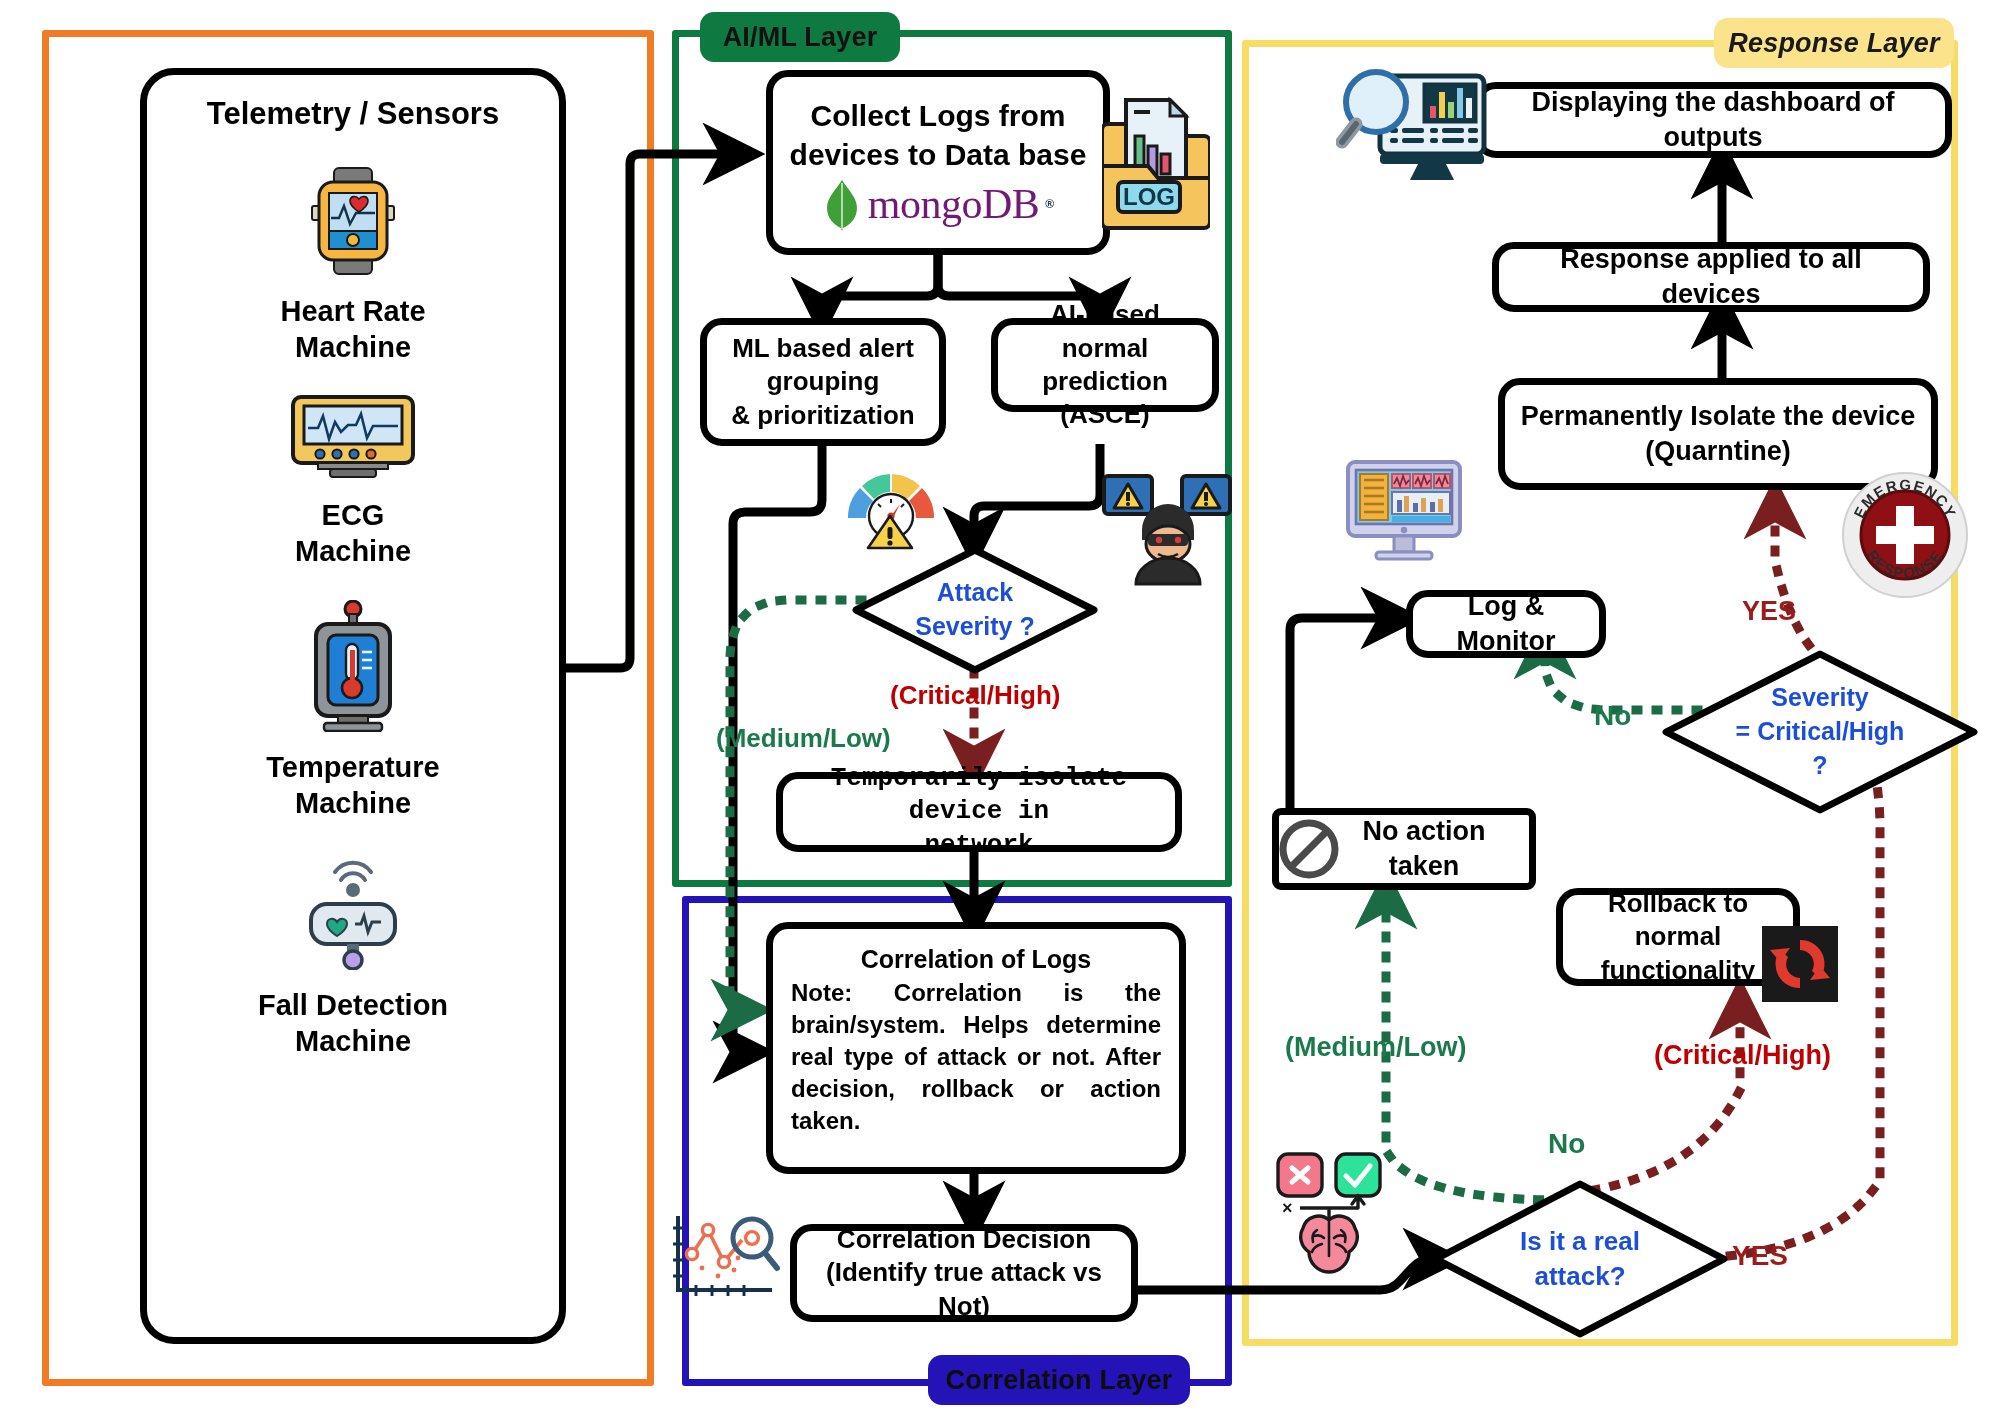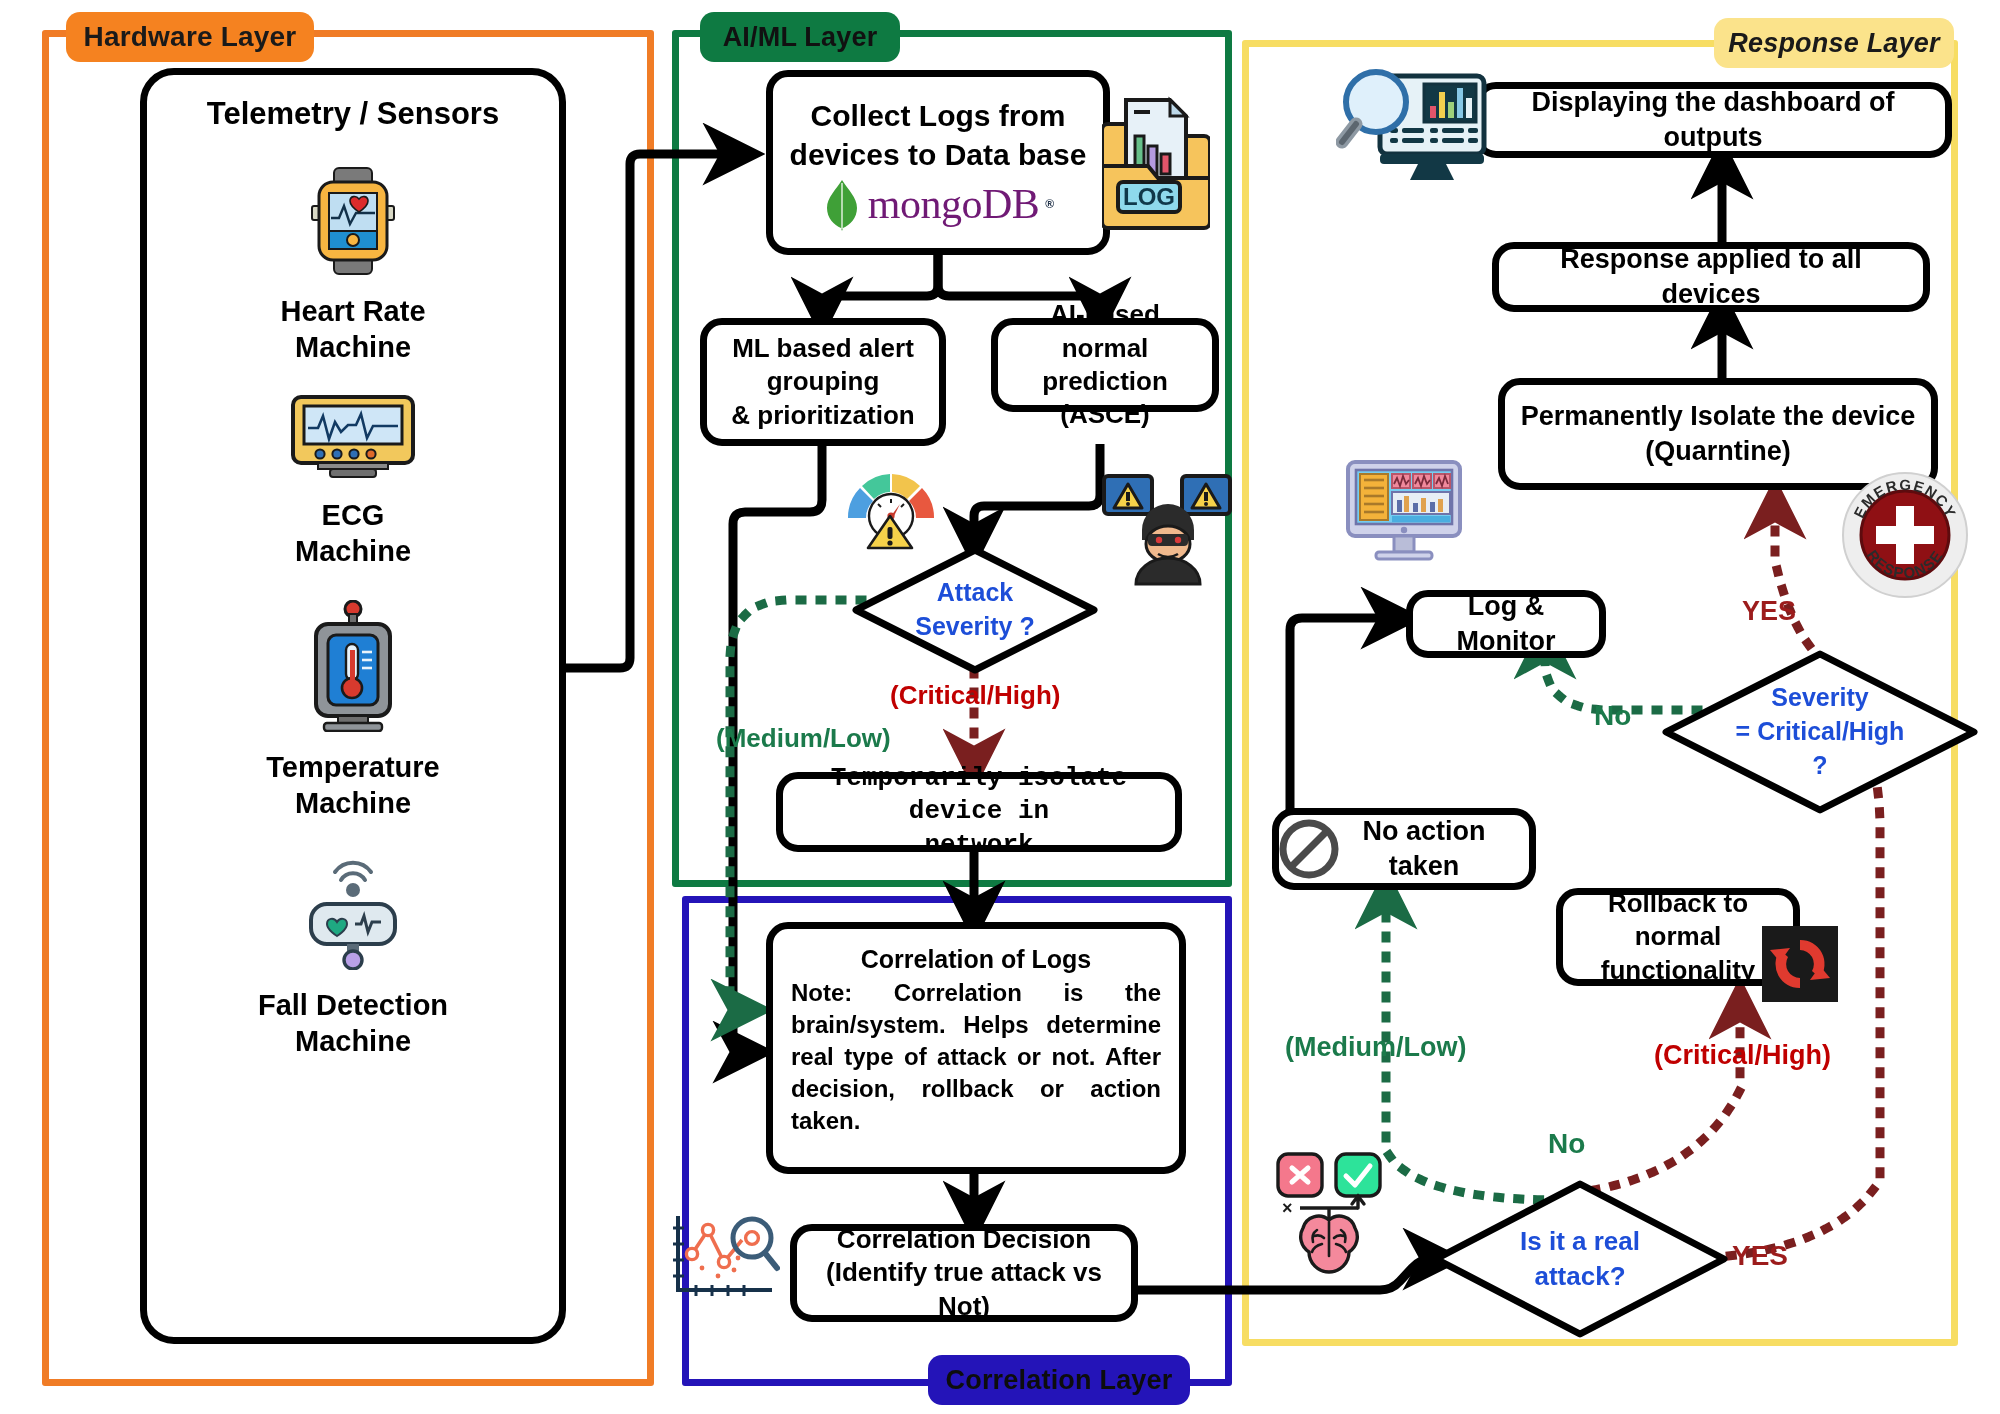--- a/index.html
+++ b/index.html
@@ -95,23 +95,20 @@
 
   .hw-item { text-align: center; }
   .hw-label { font-weight: bold; color:#000; line-height:1.25; }
 </style>
 </head>
 <body>
 
 <div id="stage">
 
   <div class="layer-frame" style="left:42px; top:30px; width:612px; height:1356px; border:7px solid #f07c26; border-radius:3px;"></div>
-  <div class="layer-tag" style="left:66px; top:12px; width:248px; height:50px; background:#f58220; color:#1a1a1a; font-size:28px;">
-    <span>Hardware Layer</span>
-  </div>
 
   <div class="layer-frame" style="left:672px; top:30px; width:560px; height:857px; border:7px solid #0e7a42; border-radius:3px;"></div>
   <div class="layer-tag" style="left:700px; top:12px; width:200px; height:50px; background:#0e7a42; color:#111; font-size:27px;">
     <span>AI/ML Layer</span>
   </div>
 
   <div class="layer-frame" style="left:682px; top:896px; width:550px; height:490px; border:7px solid #2414b8; border-radius:3px;"></div>
   <div class="layer-tag" style="left:928px; top:1355px; width:262px; height:50px; background:#2414b8; color:#0d0d0d; font-size:27px;">
     <span>Correlation Layer</span>
   </div>
@@ -472,21 +469,21 @@
       <circle cx="62" cy="72" r="3.2" fill="#8a8fbf"></circle>
       <rect x="52" y="78" width="20" height="16" fill="#b9bdd8" stroke="#8a8fbf" stroke-width="3"></rect>
       <rect x="34" y="94" width="56" height="7" rx="3" fill="#cfd2ea" stroke="#8a8fbf" stroke-width="3"></rect>
     </svg>
   </div>
 
   <div class="node" style="left:1406px; top:590px; width:200px; height:68px; font-size:27px;">
     <span class="ln">Log &amp; Monitor</span>
   </div>
 
-  <div class="node" style="left:1272px; top:808px; width:264px; height:82px; font-size:27px; flex-direction:row; gap:6px; padding-left:52px;">
+  <div class="node" style="left:1272px; top:808px; width:264px; height:82px; font-size:27px; flex-direction:row; gap:6px; padding-left:52px;border-radius:9px;">
     <span>No action taken</span>
   </div>
   <div class="icon" style="left:1278px; top:818px; width:62px; height:62px;">
     <svg viewBox="0 0 62 62">
       <circle cx="31" cy="31" r="26" fill="#fff" stroke="#4a4a4a" stroke-width="7"></circle>
       <line x1="13" y1="49" x2="49" y2="13" stroke="#4a4a4a" stroke-width="7"></line>
     </svg>
   </div>
 
   <div class="node" style="left:1556px; top:888px; width:244px; height:98px; font-size:26px;">

